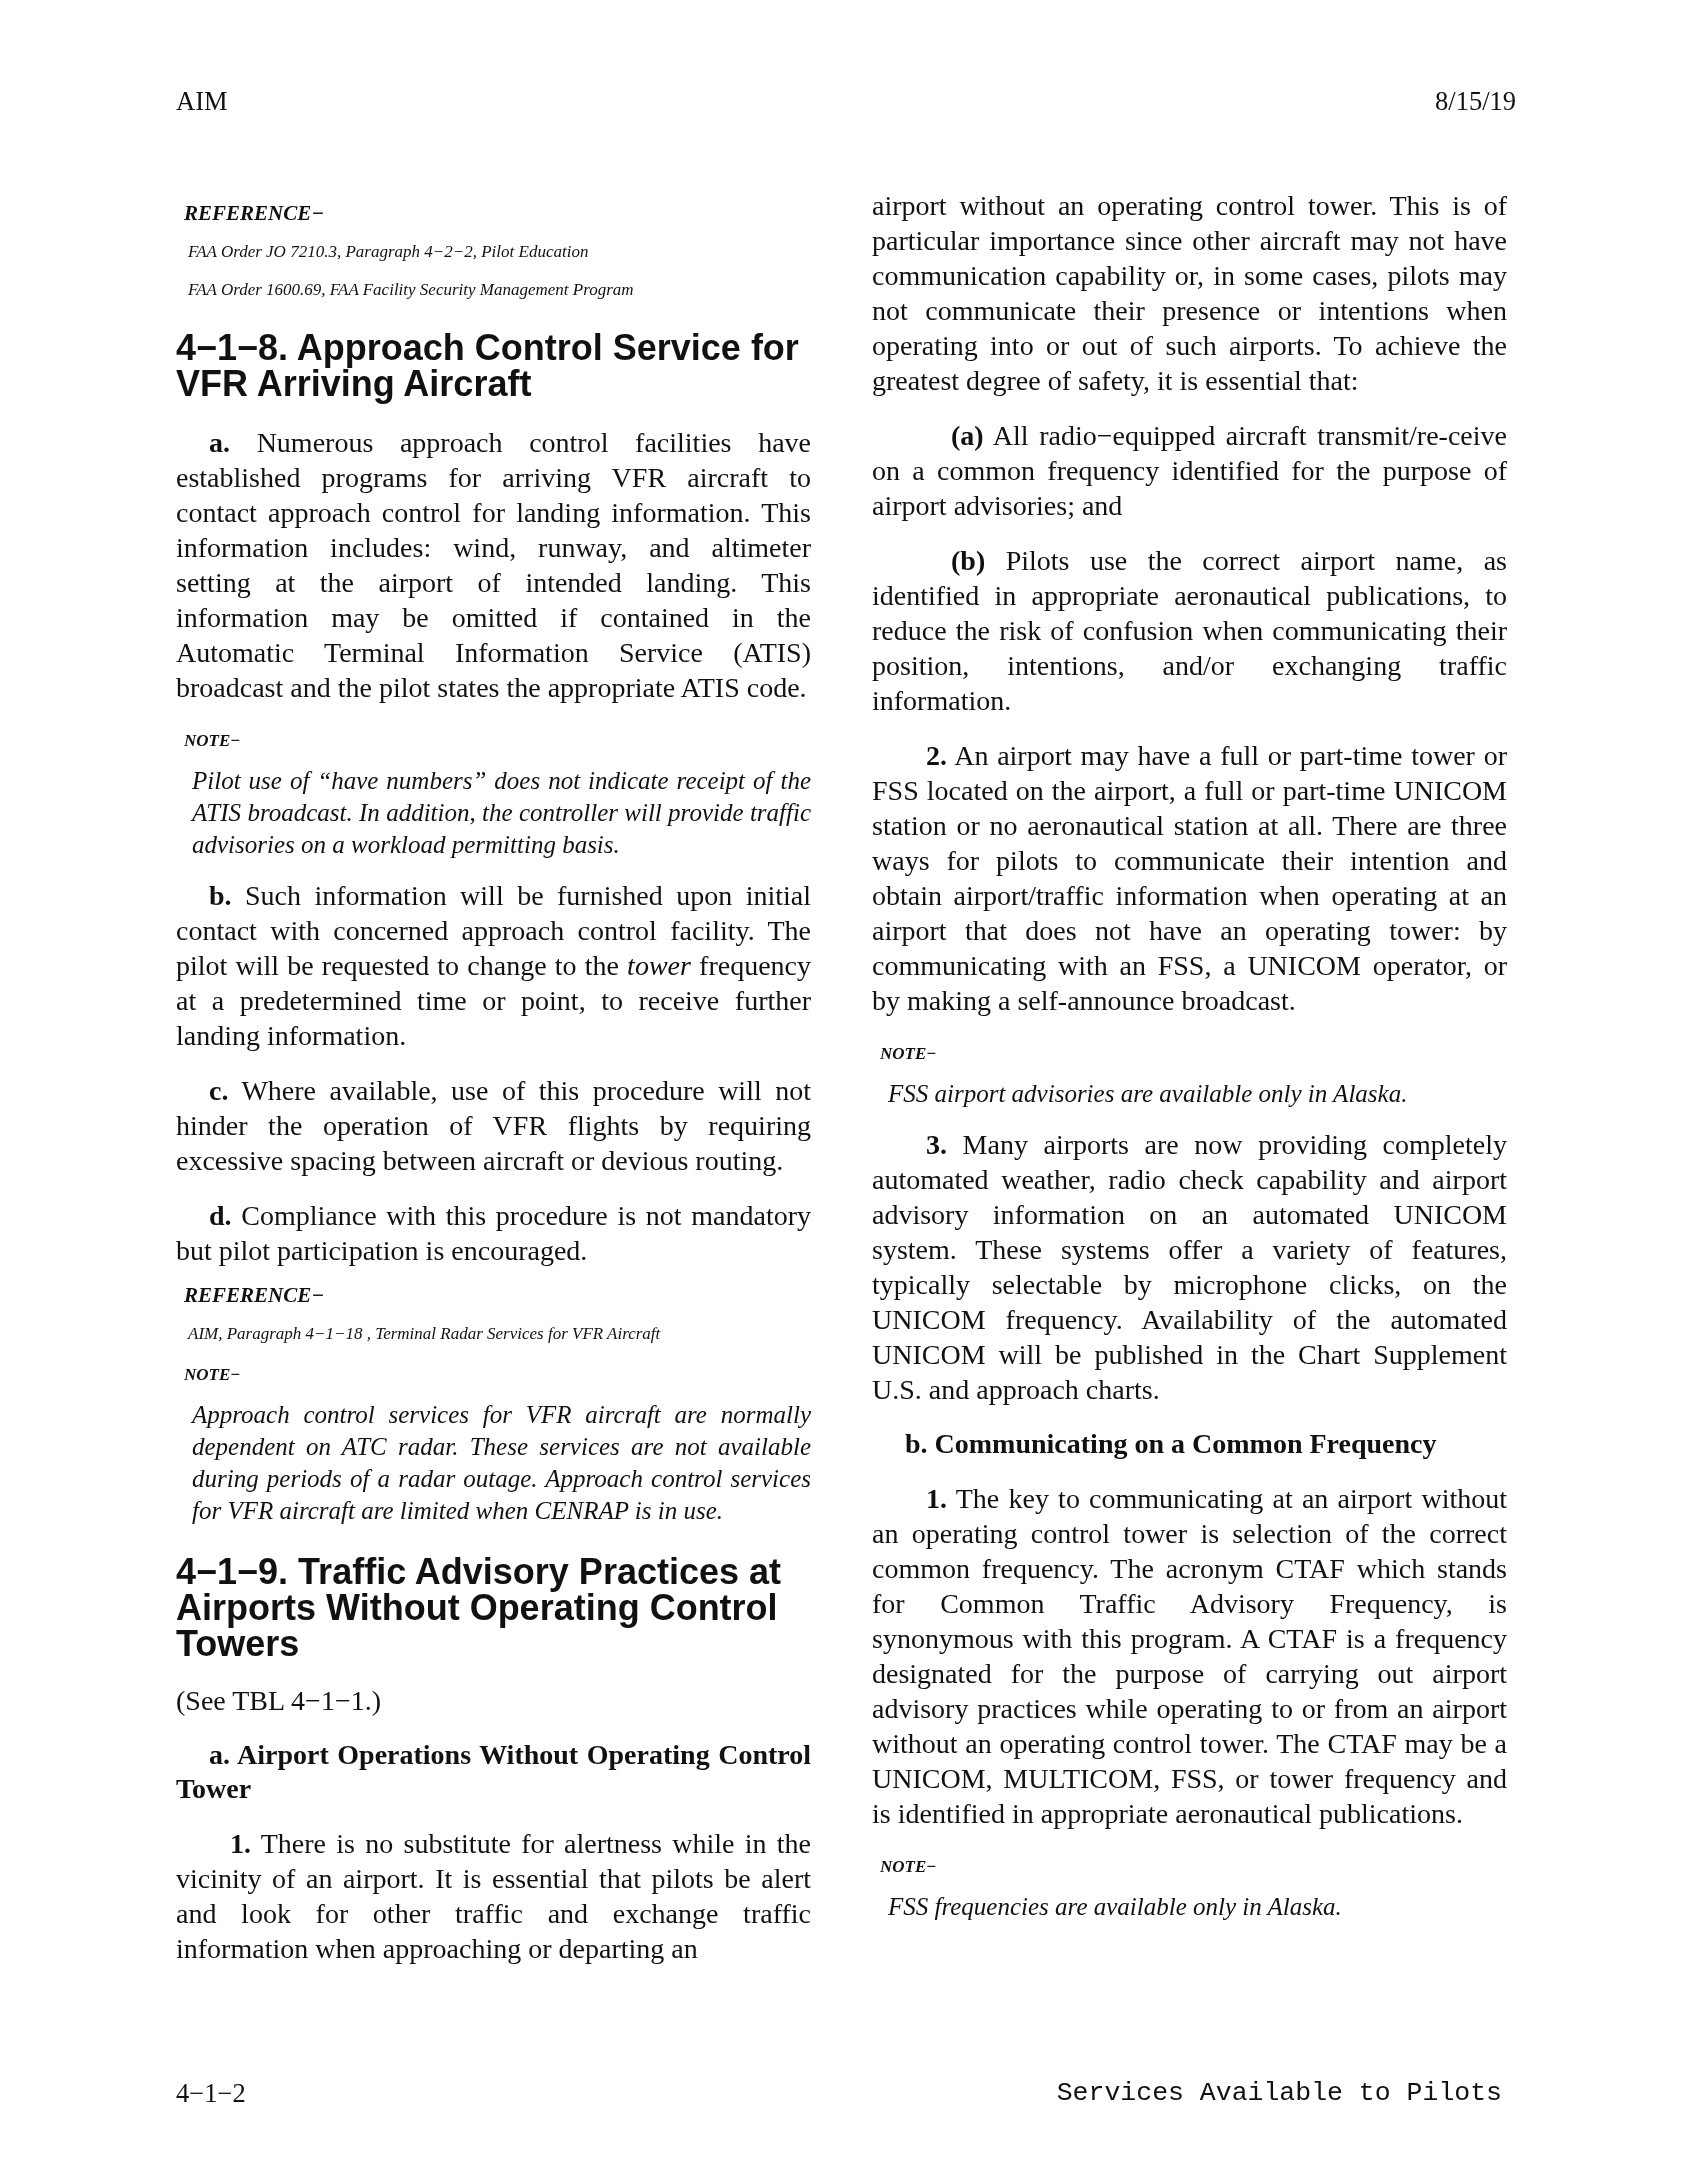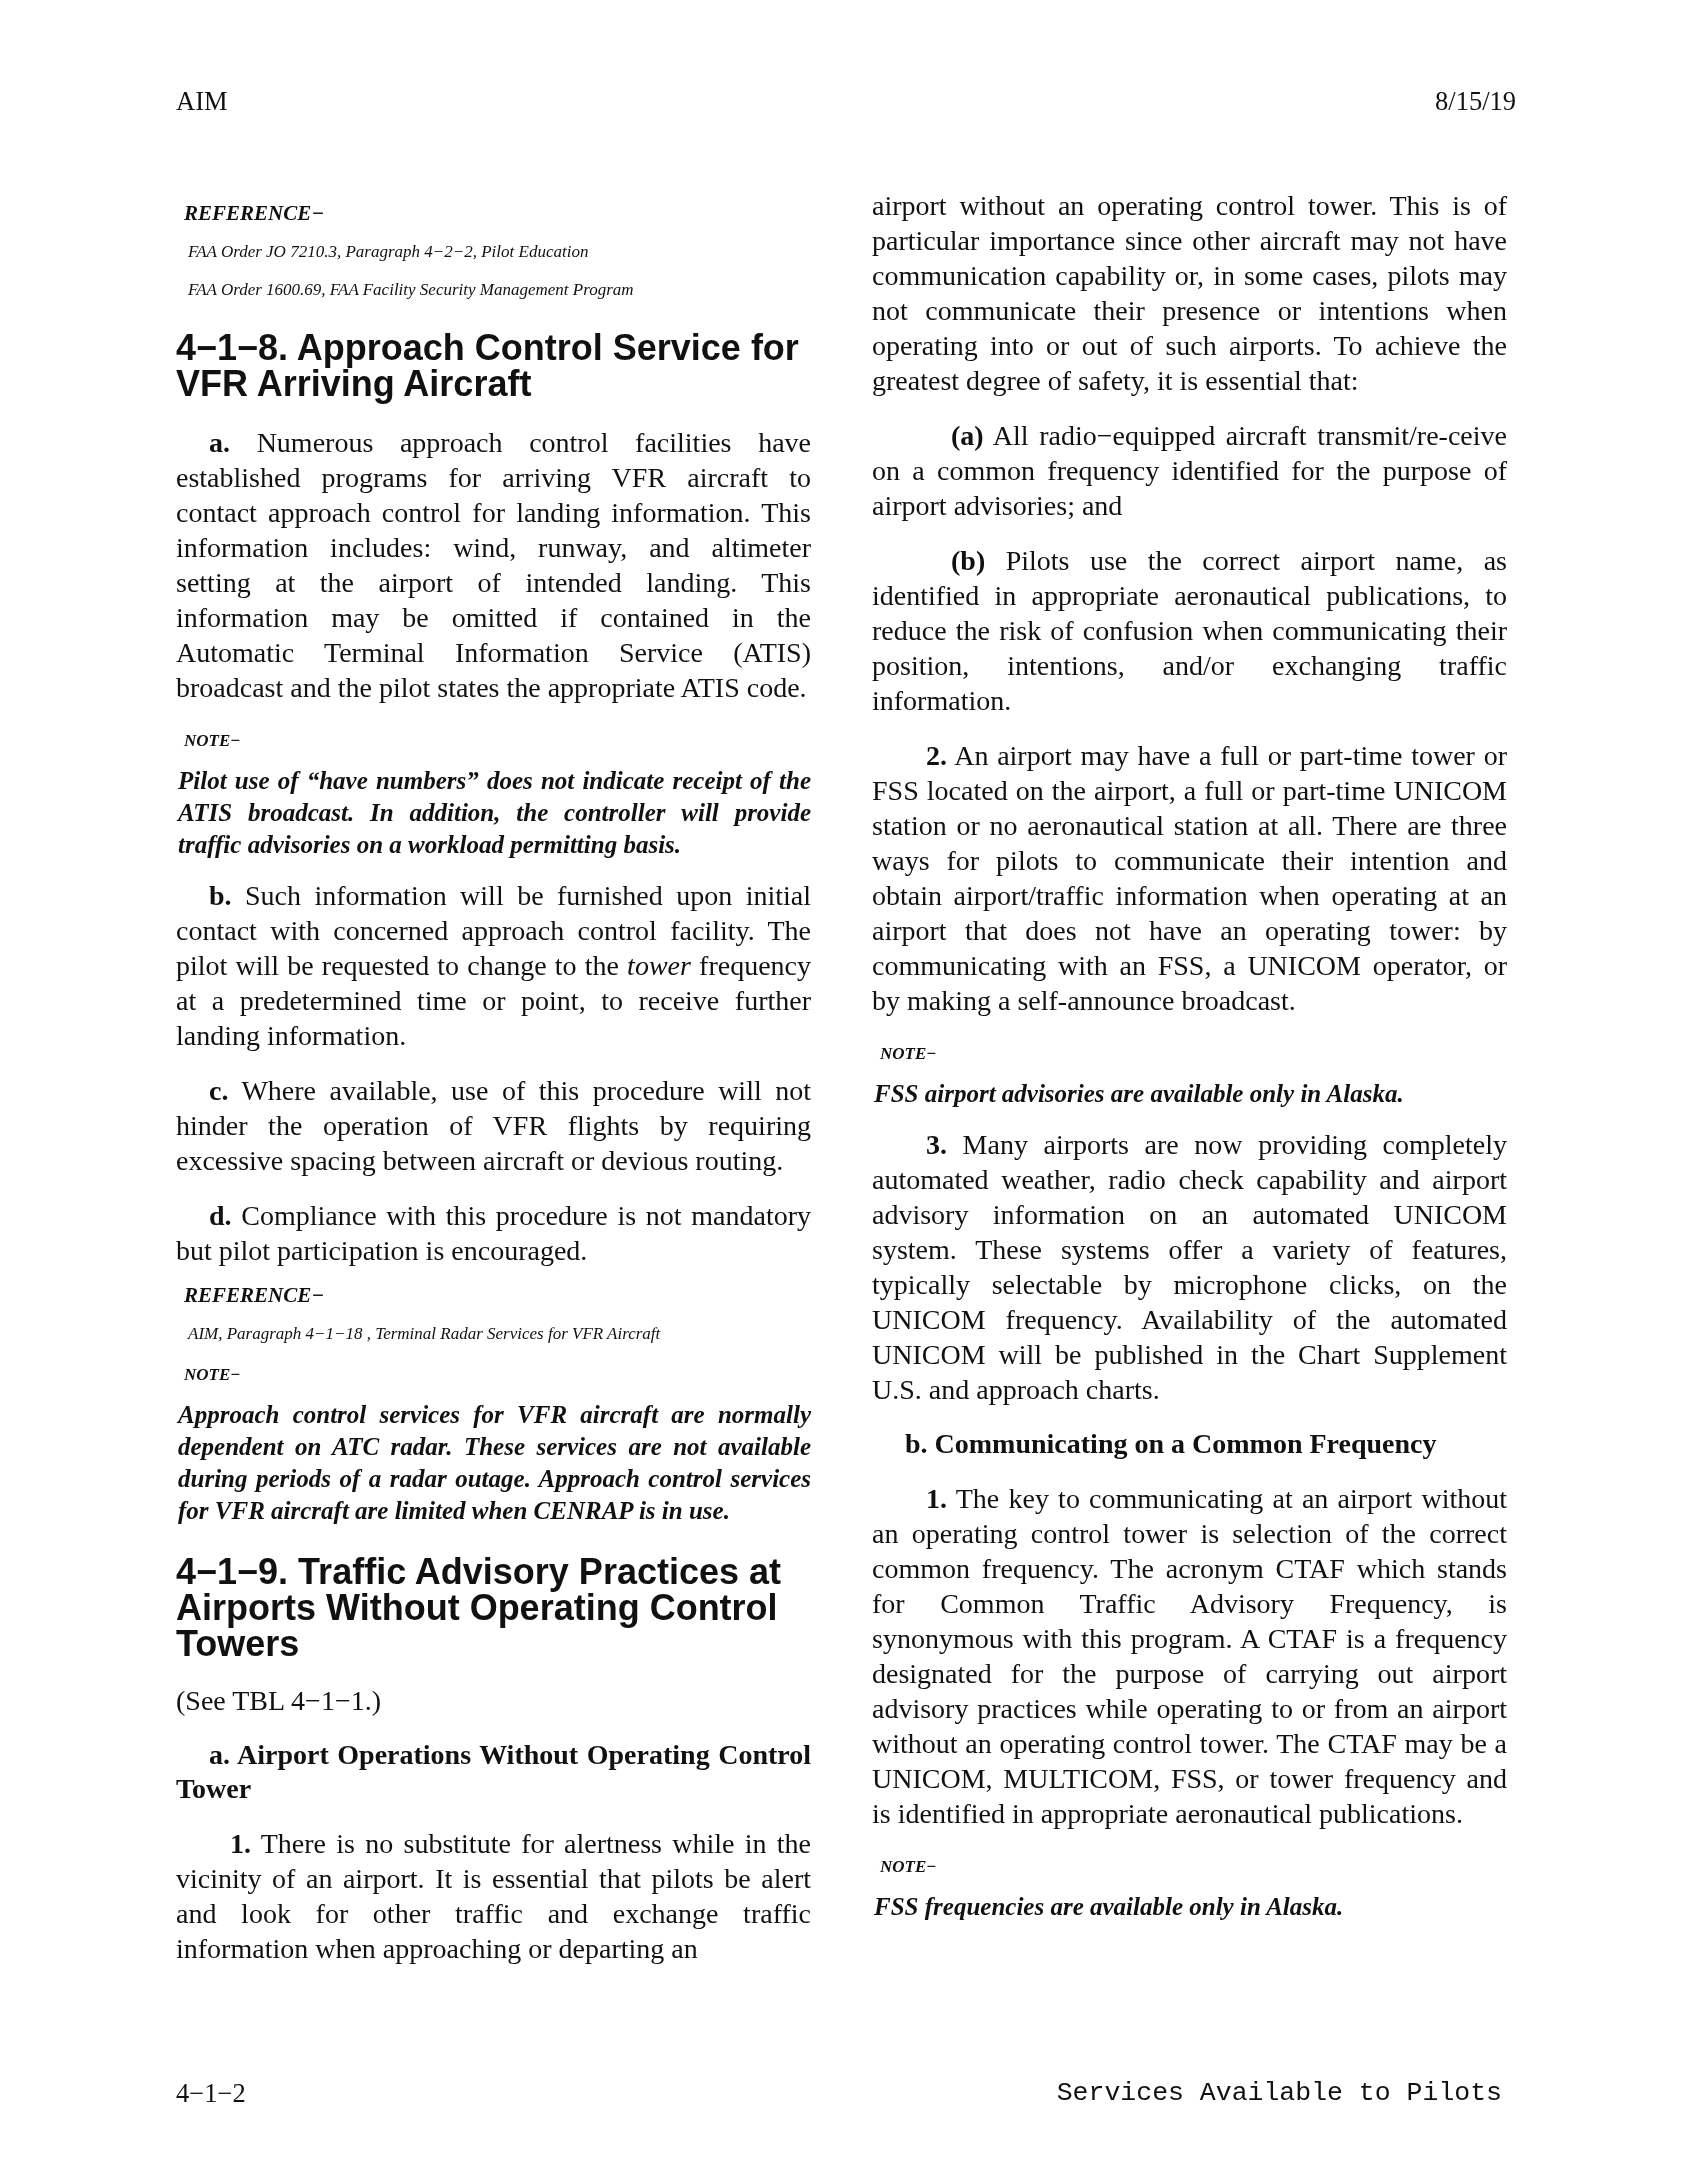--- a/index.html
+++ b/index.html
@@ -25,21 +25,21 @@
     .indent2 { text-indent: 54px; }
     .indent3 { text-indent: 79px; }
     .lbl { font-weight: bold; }
 
     .ref-title, .note-title {
       font-style: italic; font-weight: bold; font-size: 21px; line-height: 26.5px; margin: 8px;
     }
     .note-title { font-size: 17px; line-height: 32px; }
     .ref-line { font-style: italic; font-size: 17px; line-height: 26.5px; margin: 12px; }
     .note-text {
-      font-style: italic; font-size: 25px; line-height: 32px; text-align: justify; margin: 0 0 17px 2px; font-weight: bold;
+      font-style: italic; font-size: 25px; line-height: 32px; text-align: justify; margin: 0 0 17px 16px;
     }
     .block { margin-bottom: 17px; }
 
     .sec-heading {
       font-family: "Liberation Sans", "DejaVu Sans", sans-serif; font-weight: bold;
       font-size: 36px; line-height: 36px; margin: 26.5px 0 22.5px 0;
     }
     .sub-heading {
       font-weight: bold; font-size: 28px; line-height: 34px; text-align: justify; margin: 0 0 20px 0;
       text-indent: 33px;

